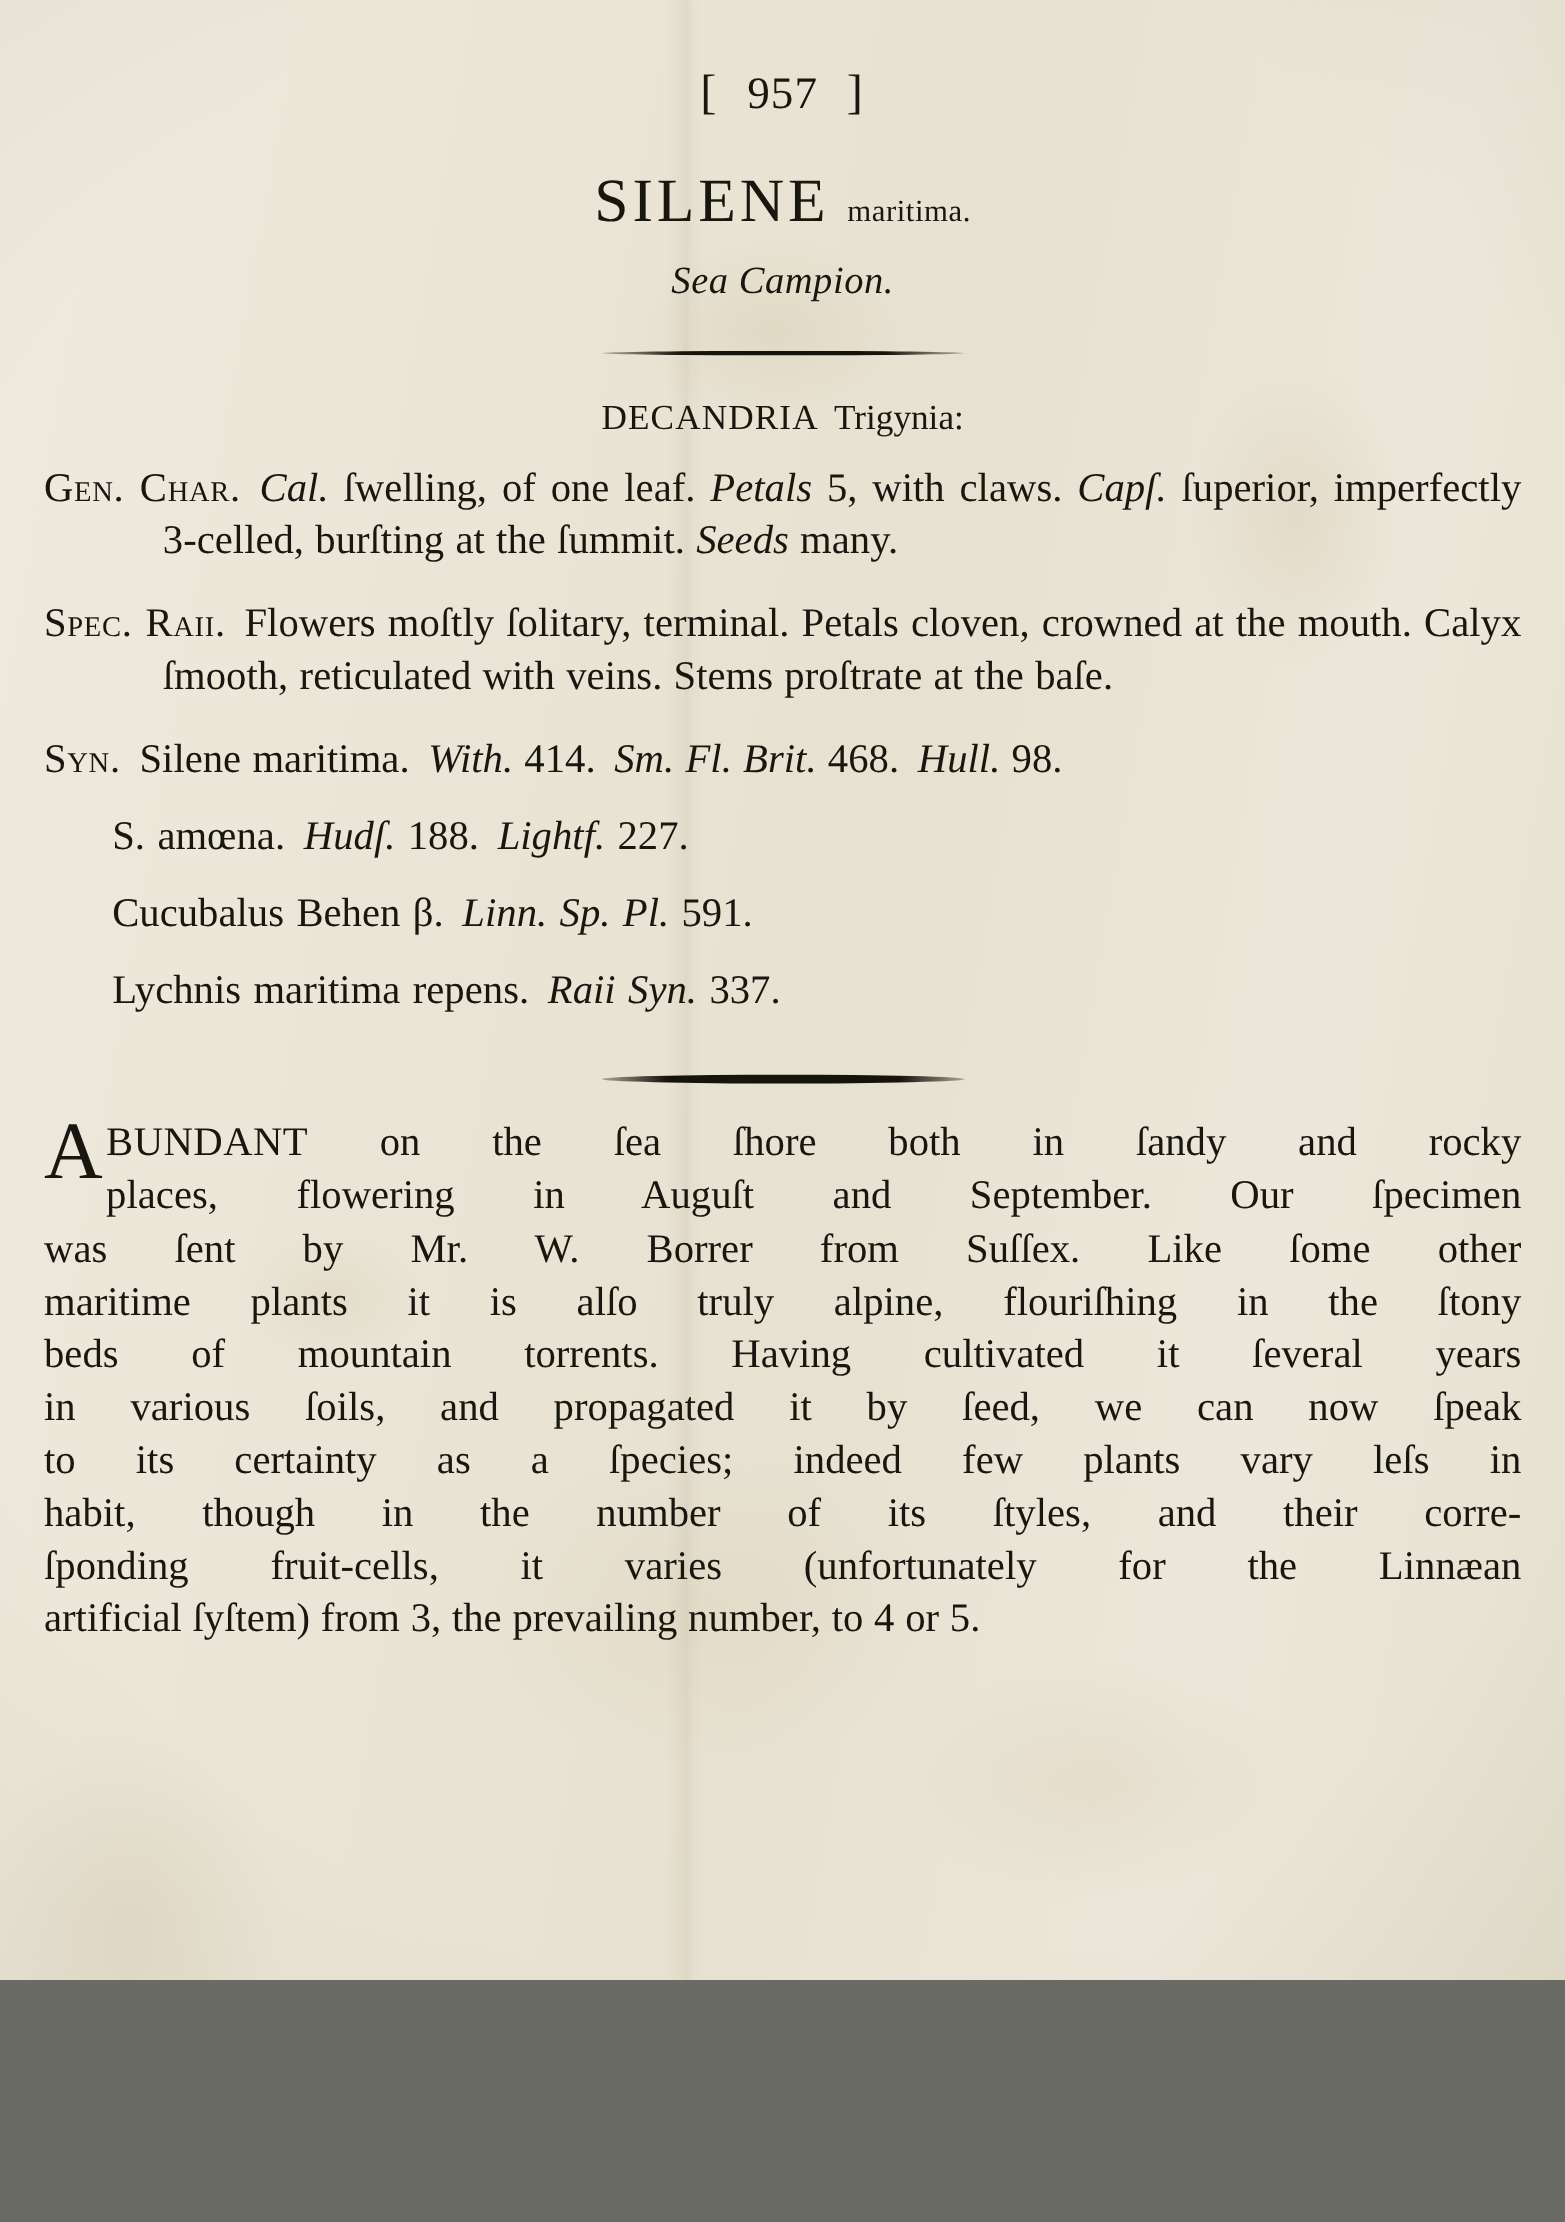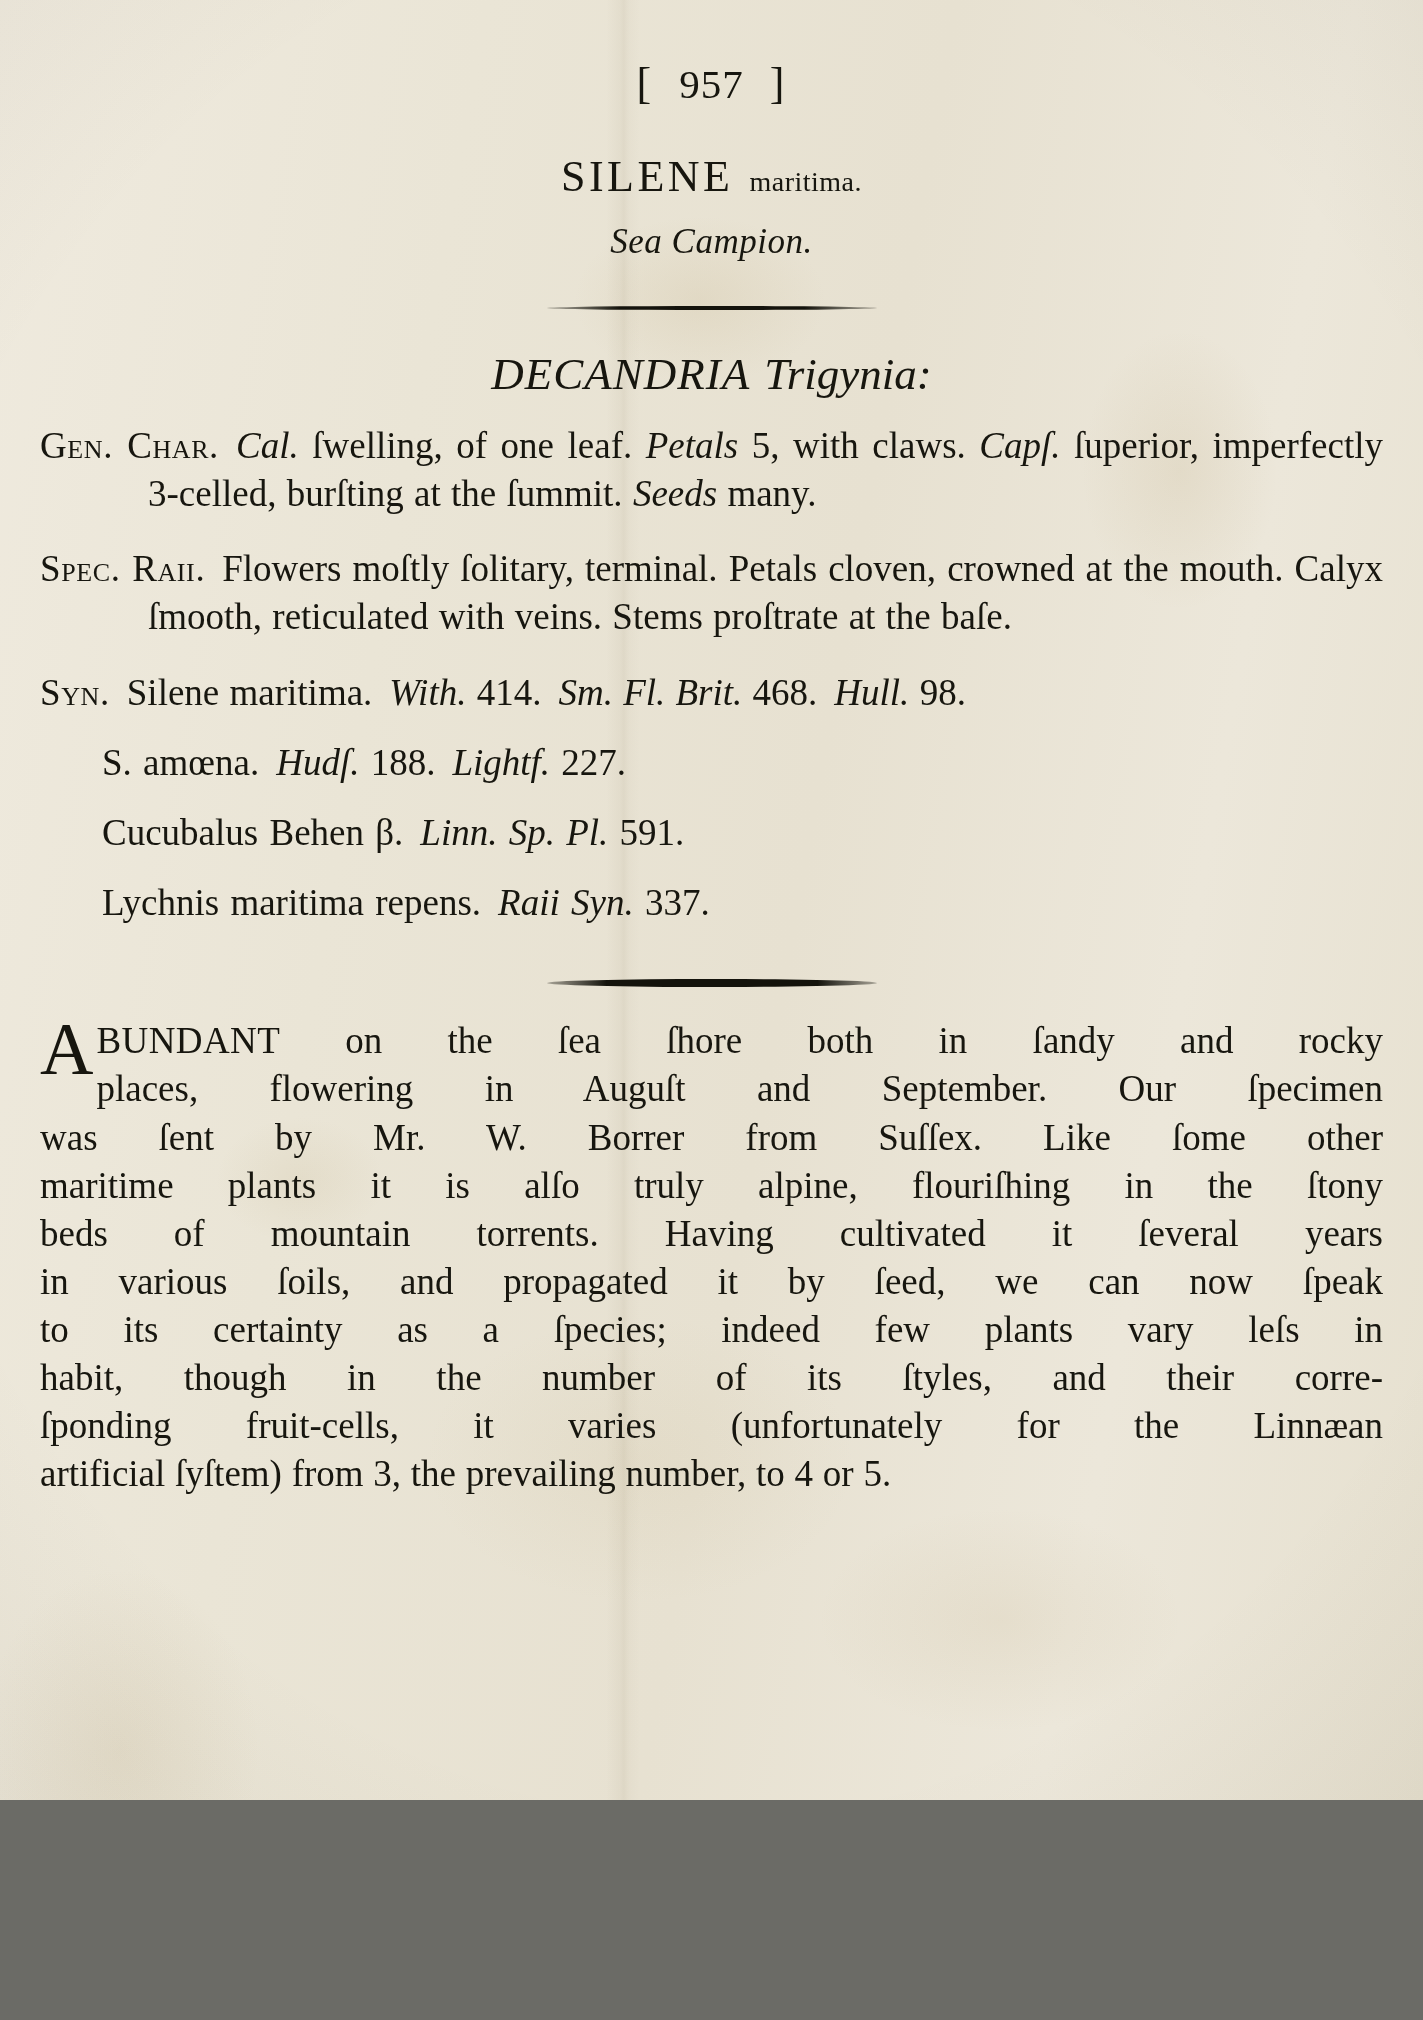--- a/index.html
+++ b/index.html
@@ -77,21 +77,21 @@
   }
 
   .species-name {
     text-align: center;
     margin-top: 42px;
     font-size: 43px;
     white-space: nowrap;
   }
   .species-name .genus {
     letter-spacing: 3.5px;
-    font-size: 44px;
+    font-size: 56px;
   }
   .species-name .epithet {
     font-size: 28px;
     letter-spacing: 0.5px;
     margin-left: 16px;
   }
 
   .common-name {
     text-align: center;
     margin-top: 20px;
@@ -124,22 +124,21 @@
       rgba(20,19,12,0.3) 0%,
       rgba(20,19,12,1) 18%,
       rgba(20,19,12,1) 82%,
       rgba(20,19,12,0.3) 100%);
   }
 
   
   .class-order {
     text-align: center;
     margin-top: 38px;
-    font-style: italic;
-    font-size: 45px;
+    font-size: 32px;
   }
   .class-order .cls { letter-spacing: 1px; }
   .class-order .ord { margin-left: 14px; }
 
   
   .char-block {
     margin-top: 22px;
     font-size: 37px;
     line-height: 1.31;
     text-align: justify;

